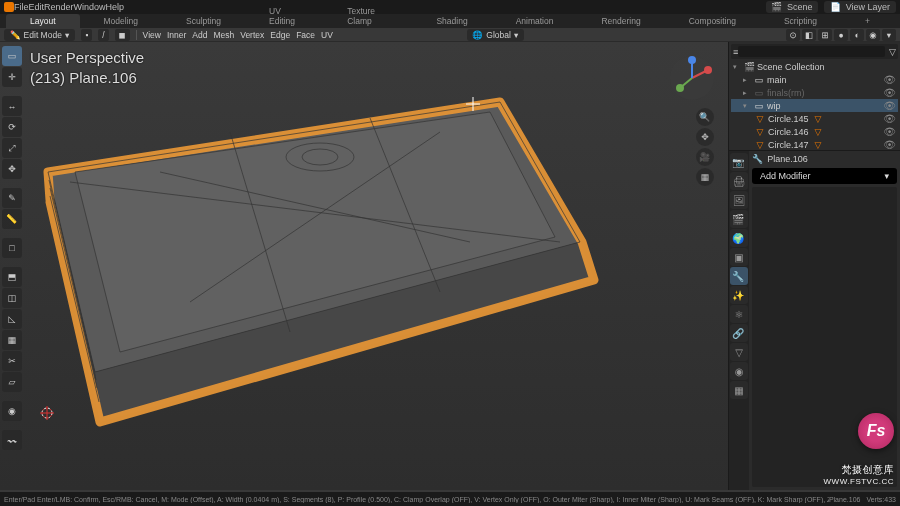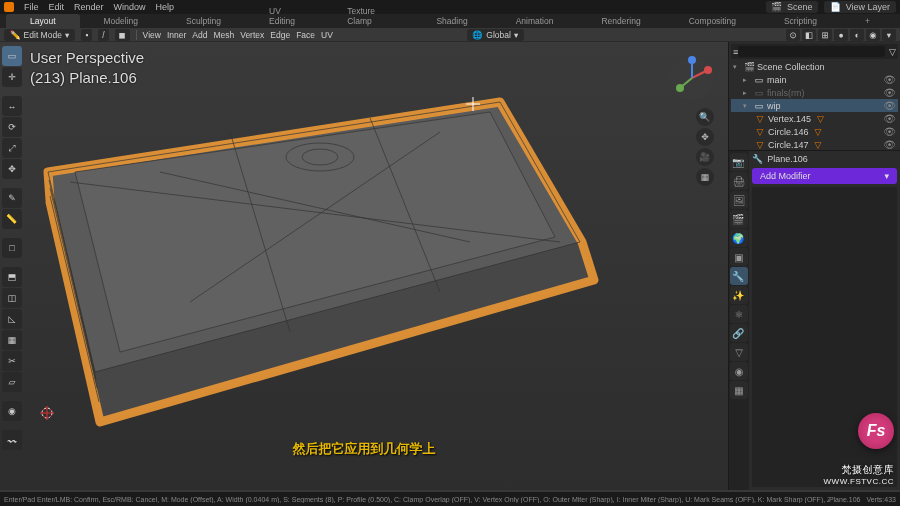--- a/index.html
+++ b/index.html
@@ -1,17 +1,17 @@
 <!DOCTYPE html>
 <html><head>
 <meta charset="utf-8">
 <style>
 * { margin:0; padding:0; box-sizing:border-box; }
 body { width:900px; height:506px; background:#383838; font-family:Arial,sans-serif; font-size:9px; color:#ccc; overflow:hidden; position:relative; }
-.menubar { height:14px; background:#1a1a1a; display:flex; align-items:center; padding:0 4px; gap:10px; color:#bbb; }
+.menubar { height:14px; background:#1a1a1a; display:flex; align-items:center; padding:0 4px; color:#bbb; }
 .menubar .logo { width:10px; height:10px; background:#ea7600; border-radius:2px; }
 .menubar span { cursor:pointer; }
 .menubar-right { margin-left:auto; display:flex; align-items:center; gap:6px; }
 .menubar-right .pill { background:#2a2a2a; border-radius:3px; padding:1px 6px; display:flex; align-items:center; gap:4px; }
 .workspace-tabs { height:14px; background:#232323; display:flex; align-items:flex-end; padding:0 6px; gap:0; color:#999; font-size:8.5px; }
 .workspace-tabs .tab { padding:2px 24px; border-radius:3px 3px 0 0; cursor:pointer; }
 .workspace-tabs .tab.active { background:#383838; color:#eee; }
 .toolbar { height:14px; background:#383838; display:flex; align-items:center; padding:0 4px; gap:6px; font-size:8.5px; color:#ccc; border-bottom:1px solid #2a2a2a; }
 .toolbar .dd { background:#2a2a2a; border-radius:3px; padding:1px 6px; display:flex; align-items:center; gap:3px; cursor:pointer; }
 .toolbar .btn { background:#2a2a2a; border-radius:2px; padding:1px 4px; cursor:pointer; }
@@ -39,21 +39,21 @@
 .outliner .ico { width:10px; font-size:9px; text-align:center; }
 .outliner .ind1 { padding-left:12px; }
 .outliner .ind2 { padding-left:24px; }
 .props { flex:1; display:flex; background:#2b2b2b; border-top:1px solid #1a1a1a; }
 .props-tabs { width:20px; background:#232323; display:flex; flex-direction:column; padding-top:2px; }
 .props-tabs .pt { width:18px; height:18px; margin:0 auto 1px; background:#2a2a2a; border-radius:3px; display:flex; align-items:center; justify-content:center; color:#999; cursor:pointer; font-size:10px; }
 .props-tabs .pt.active { background:#3b5368; color:#fff; }
 .props-body { flex:1; padding:3px; }
 .props-body .crumb { display:flex; align-items:center; gap:4px; font-size:9px; color:#ccc; margin-bottom:4px; }
 .props-body .crumb .ico { color:#ea7600; }
-.props-body .addmod { background:#6d28d9; border-radius:3px; padding:3px 8px; display:flex; align-items:center; justify-content:space-between; cursor:pointer; font-size:9px; color:#ddd; }
+.props-body .addmod { background:#000000; border-radius:3px; padding:3px 8px; display:flex; align-items:center; justify-content:space-between; cursor:pointer; font-size:9px; color:#ddd; }
 .props-body .dark { flex:1; background:#232323; margin-top:3px; border-radius:2px; min-height:300px; }
 .subtitle-cn { position:absolute; bottom:32px; left:50%; transform:translateX(-50%); color:#e6b800; font-size:13px; font-weight:bold; text-shadow:1px 1px 2px #000; }
 .subtitle-en { position:absolute; bottom:18px; left:50%; transform:translateX(-50%); color:#fff; font-size:11px; text-shadow:1px 1px 2px #000; white-space:nowrap; }
 .status { position:absolute; bottom:0; left:0; right:0; height:14px; background:#1a1a1a; display:flex; align-items:center; padding:0 4px; font-size:7px; color:#888; }
 .status .right { margin-left:auto; display:flex; gap:6px; }
 .watermark { position:absolute; right:6px; bottom:20px; text-align:right; }
 .watermark .badge { width:36px; height:36px; border-radius:18px; background:radial-gradient(circle,#d13a7a 40%,#b02860 100%); display:inline-flex; align-items:center; justify-content:center; color:#fff; font-size:16px; font-style:italic; font-weight:bold; box-shadow:0 2px 6px rgba(0,0,0,0.5); }
 .watermark .txt { color:#fff; font-size:10px; margin-top:14px; letter-spacing:0.5px; text-shadow:0 0 3px #000; }
 .watermark .url { color:#eee; font-size:8px; letter-spacing:0.5px; }
 .cursor3d { position:absolute; left:40px; bottom:70px; width:14px; height:14px; }
@@ -203,21 +203,20 @@
         <line x1="0" y1="7" x2="14" y2="7" stroke="#d33"></line>
     </svg>
 
     <div style="position: absolute; pointer-events: none; left: 466px; top: 55px;" id="mcur">
       <svg width="14" height="14" viewBox="0 0 14 14">
           <line x1="7" y1="0" x2="7" y2="14" stroke="#fff"></line>
           <line x1="0" y1="7" x2="14" y2="7" stroke="#fff"></line>
         </svg>
     </div>
 
-    <div class="subtitle-cn">然后把它应用到几何学上</div>
   </div>
 
   <div class="right-panel">
     <div class="outliner">
       <div class="hdr">
         <span>≡</span>
         <input placeholder="" style="">
         <span style="margin-left:4px;">▽</span>
       </div>
       <div class="row">
@@ -238,21 +237,21 @@
           <span class="eye">👁</span>
         </div>
       <div class="row ind1 sel">
           <span class="tri">▾</span>
           <span class="ico" style="color:#ddd;">▭</span>
           <span>wip</span>
           <span class="eye">👁</span>
         </div>
       <div class="row ind2">
           <span class="ico" style="color:#ea7600;">▽</span>
-          <span>Vertex.145</span>
+          <span>Circle.145</span>
           <span style="color:#ea7600;margin-left:3px;">▽</span>
           <span class="eye">👁</span>
         </div>
       <div class="row ind2">
           <span class="ico" style="color:#ea7600;">▽</span>
           <span>Circle.146</span>
           <span style="color:#ea7600;margin-left:3px;">▽</span>
           <span class="eye">👁</span>
         </div>
       <div class="row ind2">

